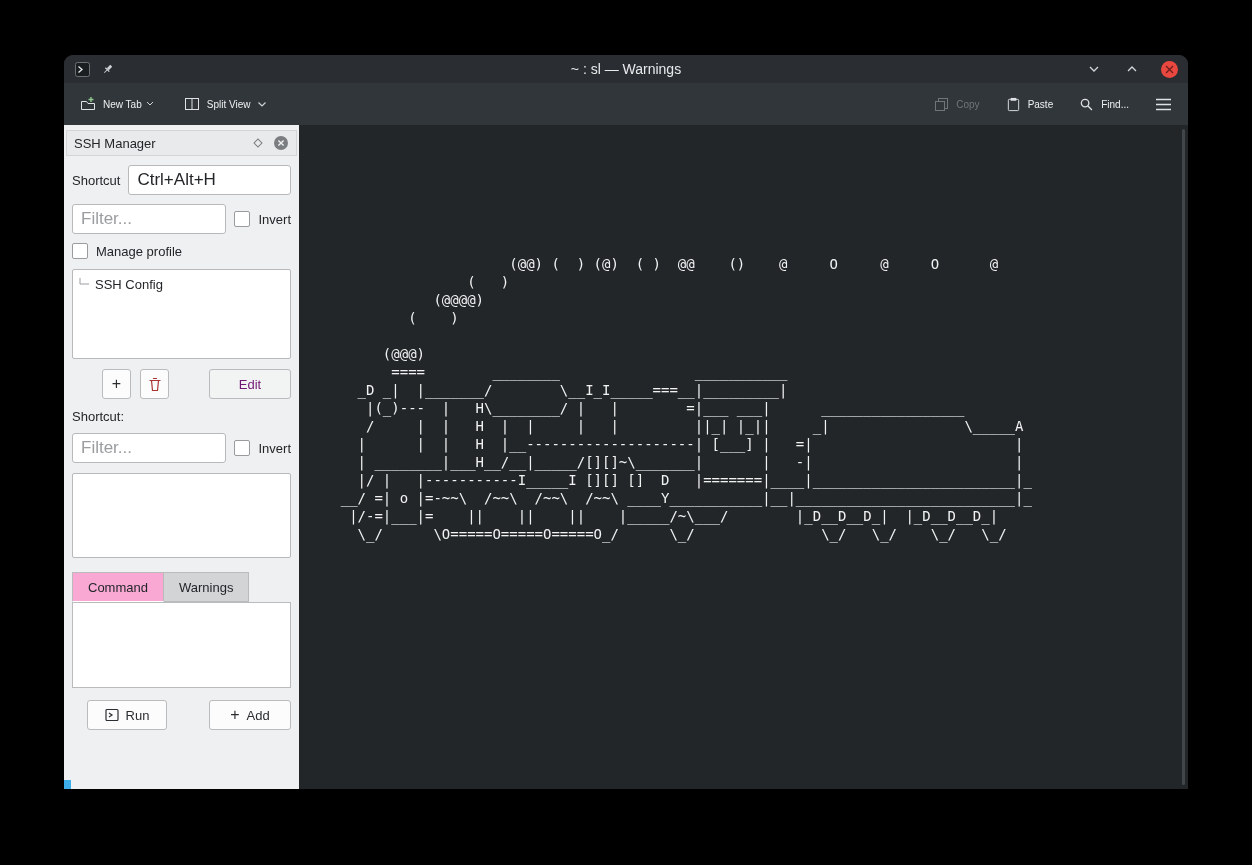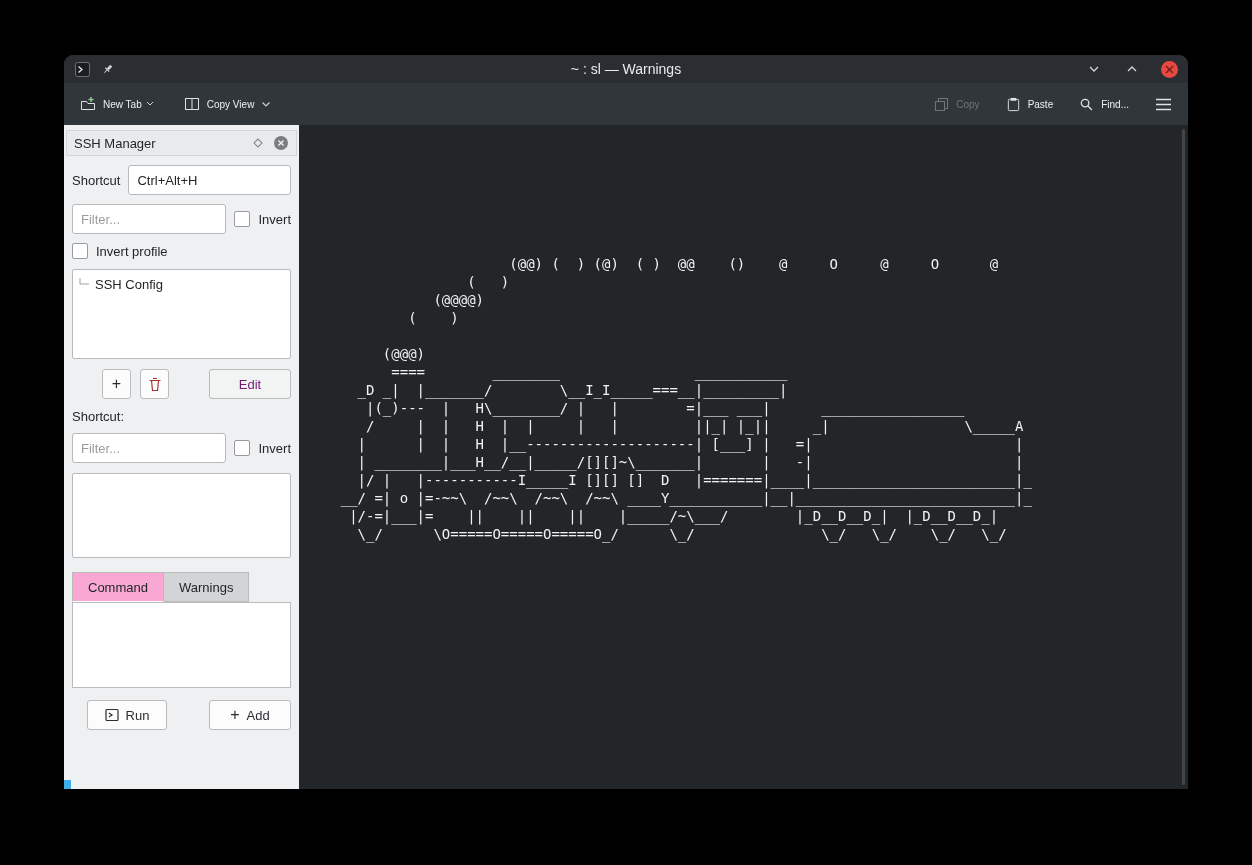--- a/index.html
+++ b/index.html
@@ -36,21 +36,21 @@
   
   .sidebar { width:235px; flex:0 0 auto; background:#eff0f1; color:#232629;
              font-size:13px; position:relative; overflow:hidden; }
   .panel-header { height:26px; margin:5px 2px 4px; background:#e9eaeb; border:1px solid #d4d5d6;
                   display:flex; align-items:center; padding:0 7px; }
   .panel-header .ph-title { flex:1; }
   .panel-header .ph-icons { display:flex; align-items:center; gap:10px; }
   .row { display:flex; align-items:center; gap:8px; margin:9px 8px; }
   .lbl { white-space:nowrap; }
   .text-input { flex:1; height:30px; border:1px solid #b7b9bb; border-radius:3px;
-                background:#fff; padding:0 8px; font-size:13px; color:#232629;
+                background:#fff; padding:0 8px; font-size:17px; color:#232629;
                 font-family:"Liberation Sans", sans-serif; min-width:0; }
   .text-input::placeholder { color:#9a9d9f; }
   .checkbox { width:16px; height:16px; background:#fff; border:1px solid #999b9e;
               border-radius:2px; flex:0 0 auto; cursor:pointer; }
   .listbox { margin:10px 8px; background:#fff; border:1px solid #b7b9bb; border-radius:2px; }
   .listbox.tree { height:90px; padding:4px 4px; }
   .listbox.empty { height:85px; }
   .tree-item { display:flex; align-items:center; gap:2px; height:20px; cursor:pointer; }
   .btnrow { display:flex; justify-content:flex-end; align-items:center; gap:9px; margin:10px 8px; }
   .btn { height:30px; border:1px solid #b9bbbd; border-radius:3px; background:#fcfcfc;
@@ -142,21 +142,21 @@
       </span>
     </div>
 
     <div class="tool">
       <span>
         <svg width="16" height="16" viewBox="0 0 16 16">
           <rect x="1.5" y="2.5" width="13" height="11" fill="none" stroke="#dfe2e4"></rect>
           <line x1="8" y1="2.5" x2="8" y2="13.5" stroke="#dfe2e4"></line>
         </svg>
       </span>
-      <span>Copy View</span>
+      <span>Split View</span>
       <span>
         <svg width="10" height="7" viewBox="0 0 10 7">
             <path d="M1.5 1.5l3.5 3.5 3.5-3.5" stroke="#cfd2d4" fill="none" stroke-width="1.2"></path>
           </svg>
       </span>
     </div>
 
     <div class="tb-spacer"></div>
 
     <div class="tool right disabled">
@@ -225,21 +225,21 @@
       </div>
 
       <div class="row">
         <input class="text-input" type="text" placeholder="Filter..." style="">
         <span class="checkbox"></span>
         <span class="lbl">Invert</span>
       </div>
 
       <div class="row">
         <span class="checkbox"></span>
-        <span class="lbl">Invert profile</span>
+        <span class="lbl">Manage profile</span>
       </div>
 
       <div class="listbox tree">
         <div class="tree-item">
           <span>
             <svg width="16" height="16" viewBox="0 0 16 16">
               <path d="M3 2v6h9" fill="none" stroke="#9a9da0"></path>
             </svg>
           </span>
           <span>SSH Config</span>

